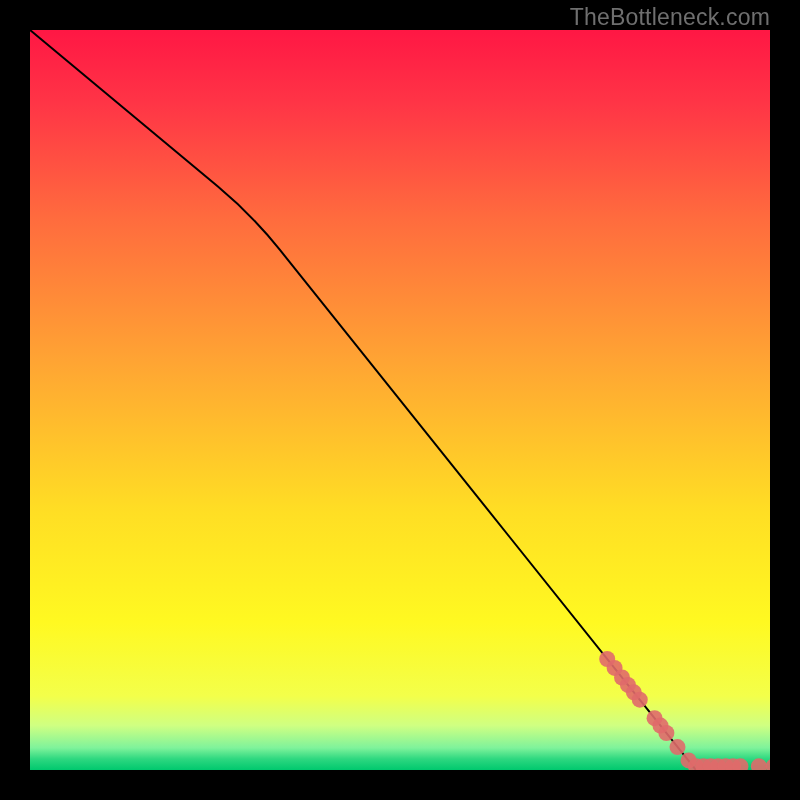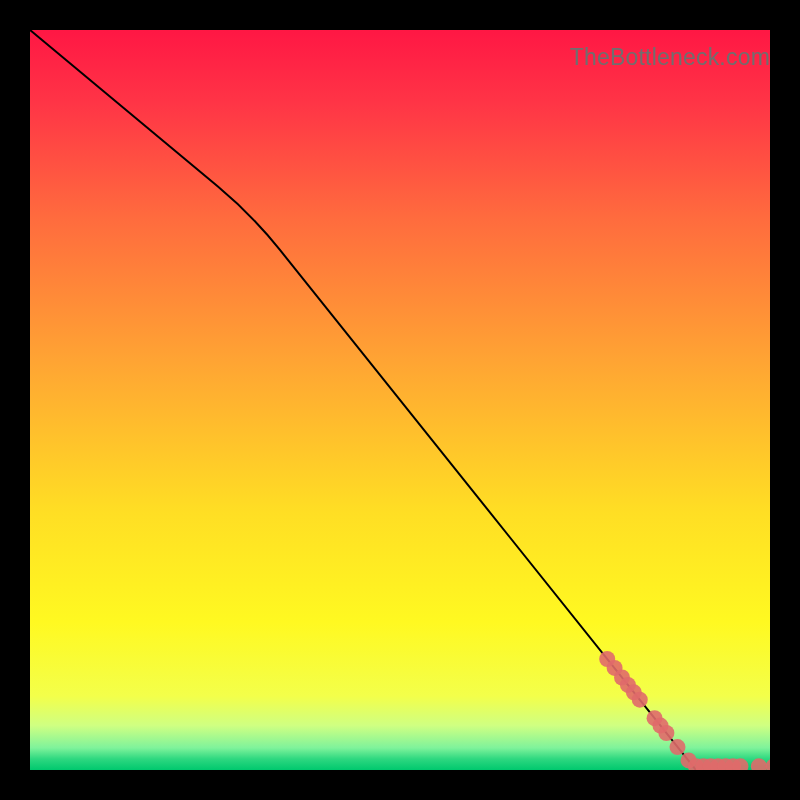--- a/index.html
+++ b/index.html
@@ -33,21 +33,20 @@
     inset: 0;
   }
   .watermark {
     position: absolute;
     top: 4px;
     right: 30px;
     color: #6f6f6f;
     font-size: 23px;
     font-weight: 400;
     letter-spacing: 0.2px;
-    margin-top: 40px;
   }
 </style>
 </head>
 <body>
 
 <div class="stage">
 
   <div class="plot-area">
     <svg class="gradient-bg" width="740" height="740" viewBox="0 0 740 740" preserveAspectRatio="none">
       <defs>

